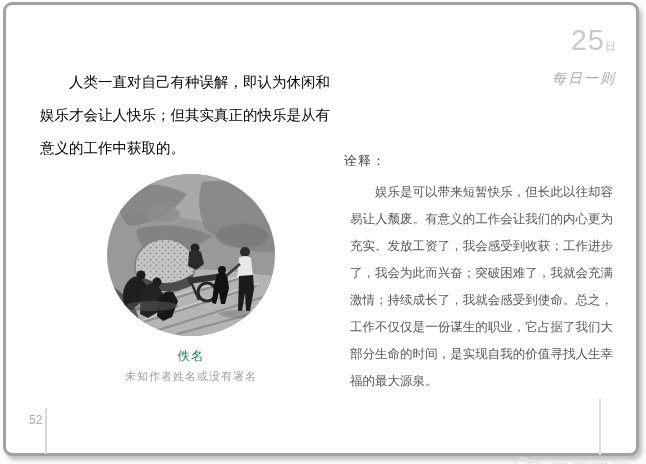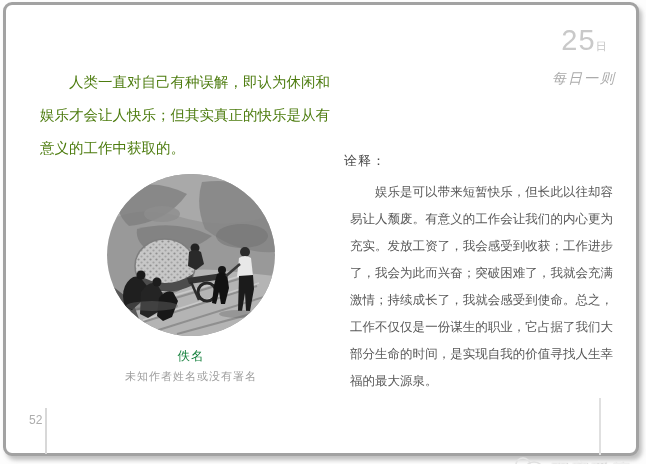--- a/index.html
+++ b/index.html
@@ -7,28 +7,28 @@
   body { font-family:"Liberation Sans","DejaVu Sans",sans-serif; }
   .stage {
     position:relative; width:646px; height:464px; background:#fdfdfd; overflow:hidden;
   }
   .page-frame {
     position:absolute; left:3px; top:2px; width:636px; height:454px;
     border:3px solid #a2a2a2; border-radius:9px; background:#fff;
     box-shadow:3px 4px 4px rgba(140,140,140,0.55);
   }
   
-  .day-badge { position:absolute; top:26px; right:30px; text-align:center; color:#c9c9c9; }
+  .day-badge { position:absolute; top:26px; right:30px; text-align:right; color:#c9c9c9; }
   .day-number { font-size:29px; font-weight:300; letter-spacing:1px; line-height:28px; }
   .day-unit { font-size:11px; color:#c4c4c4; }
   .day-series { font-size:14px; color:#ababab; letter-spacing:2px; margin-top:16px;font-style:italic; }
   
   .quote {
     position:absolute; left:40px; top:66px; width:290px;
-    font-size:14.5px; line-height:33px; color:#4d7c0f; font-weight:500;
+    font-size:14.5px; line-height:33px; color:#000000; font-weight:500;
     text-align:justify; text-indent:2em;
   }
   
   .photo-wrap { position:absolute; left:107px; top:174px; width:168px; height:162px;
     border-radius:50%; overflow:hidden; }
   .photo-wrap svg { display:block; }
   .photo-caption { position:absolute; left:107px; top:348px; width:168px;
     text-align:center; font-size:12.5px; color:#15803d; letter-spacing:1px; }
   .photo-subcaption { position:absolute; left:80px; top:369px; width:222px;
     text-align:center; font-size:11px; color:#9d9d9d; letter-spacing:1px; }

